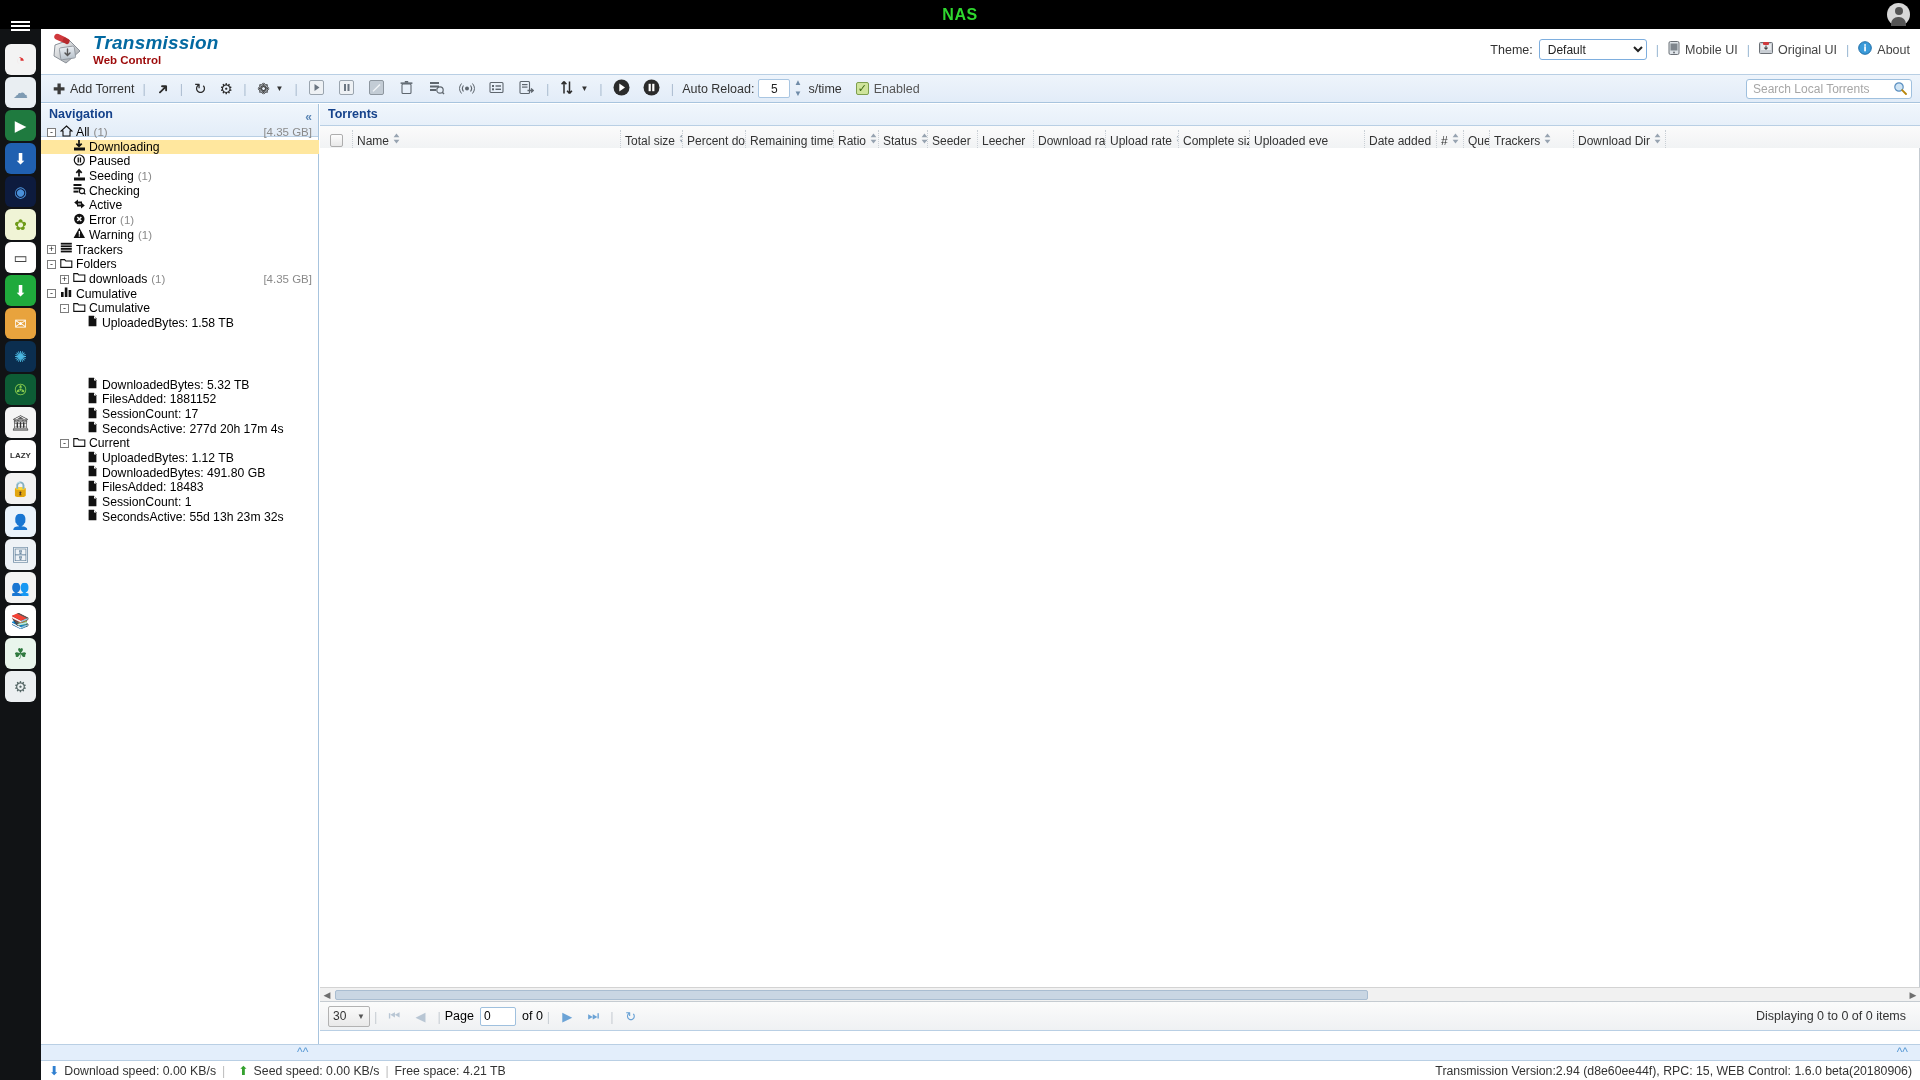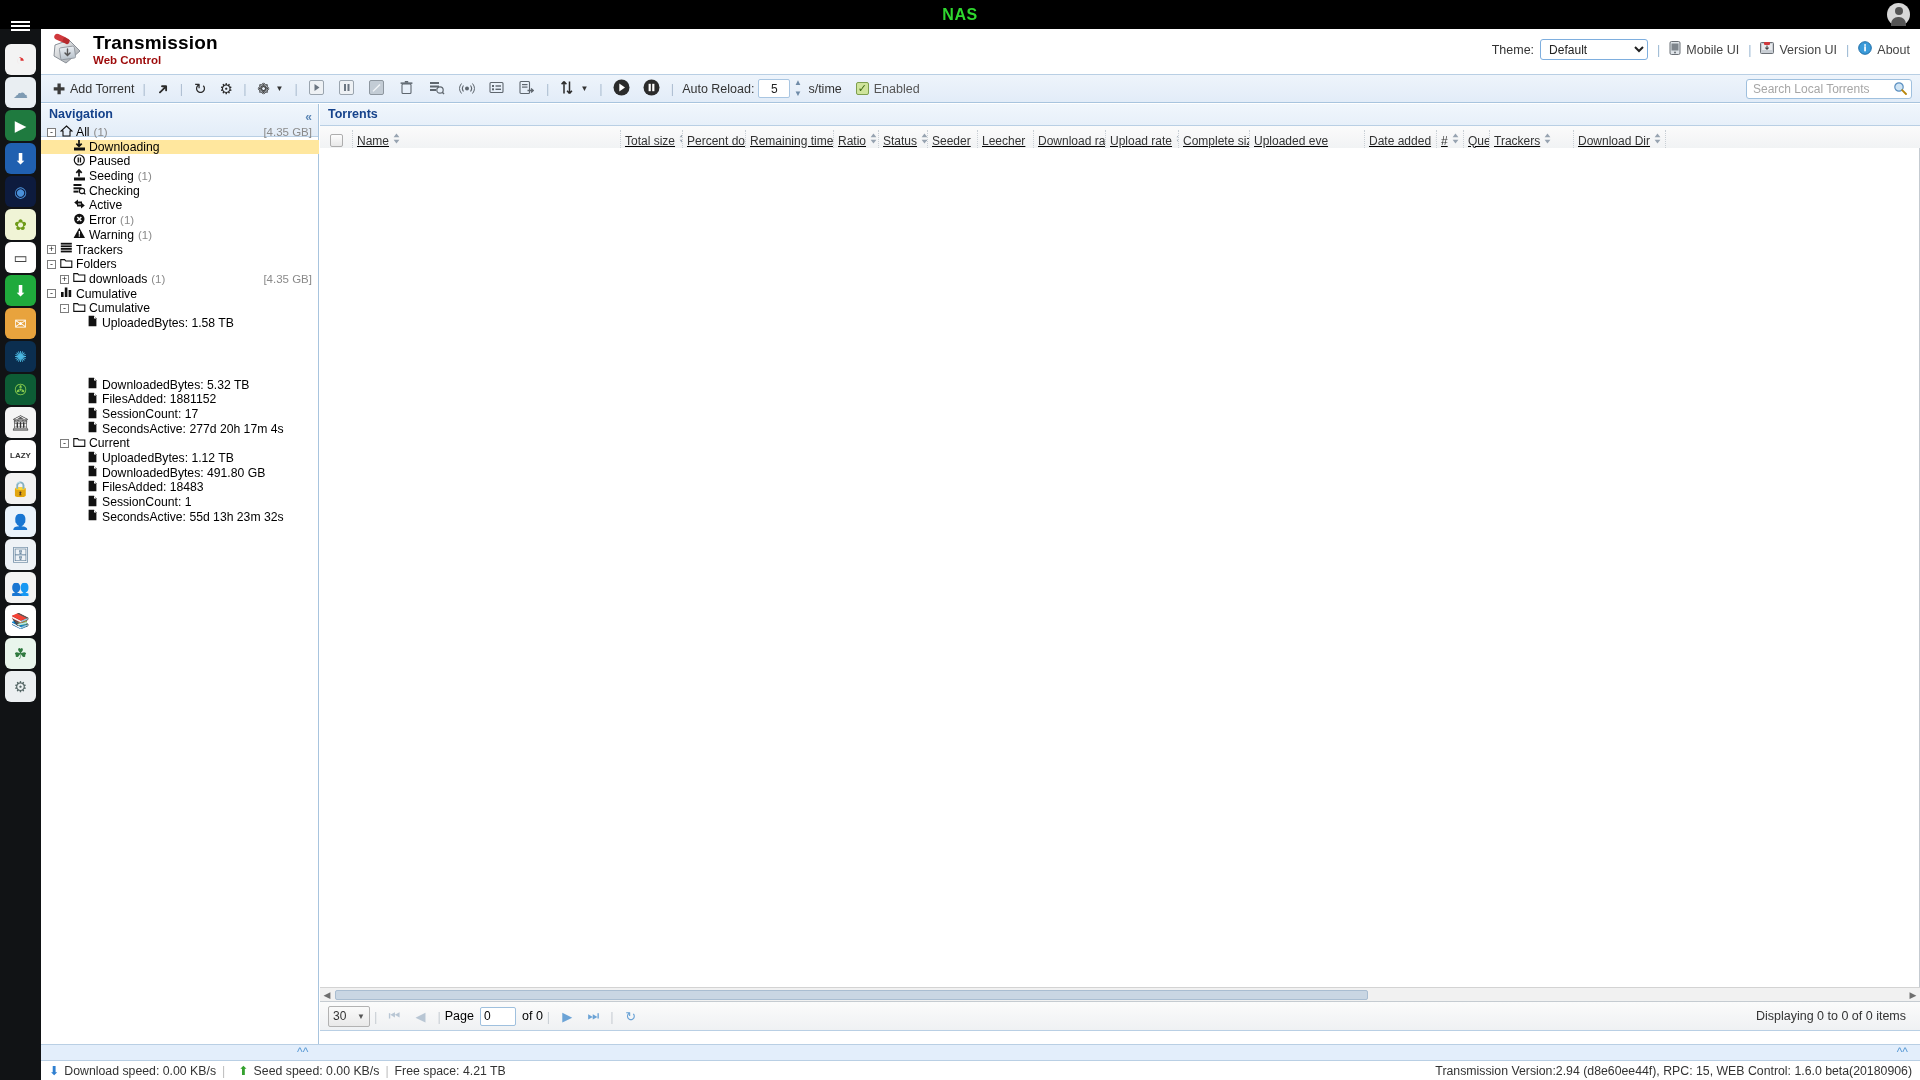--- a/index.html
+++ b/index.html
@@ -62,21 +62,21 @@
   #app-header {
     position: absolute; left: 0; top: 0; width: 1879px; height: 46px;
     background: #ffffff; border-bottom: 1px solid #b9cfe4;
   }
   #brand { position: absolute; left: 8px; top: 3px; display: flex; align-items: center; }
   #brand-logo {
     position: relative; width: 36px; height: 36px; margin-right: 8px;
   }
   #brand-text { line-height: 1; }
   #brand-title {
-    color: #000000; font-size: 19px; font-weight: bold; letter-spacing: .2px;
+    color: #0369a1; font-size: 19px; font-weight: bold; letter-spacing: .2px; font-style: italic;
   }
   #brand-sub {
     color: #9d0a0a; font-size: 11.5px; font-weight: bold; margin-top: 3px;
   }
   #header-right {
     position: absolute; right: 10px; top: 10px;
     display: flex; align-items: center; font-size: 12.5px; color: #333;
   }
   #header-right .sep { color: #9bb8d3; margin: 0 9px; }
   #theme-label { margin-right: 6px; }
@@ -164,21 +164,21 @@
 
   
   #content {
     position: absolute; left: 279px; top: 0; width: 1600px; height: 940px;
     background: #fff;
   }
   #grid-head {
     position: absolute; left: 0; top: 21px; width: 1600px; height: 31px;
     background: linear-gradient(#fbfbfb, #eef0f2);
     border-bottom: 1px solid #c5cbd1; border-top: 1px solid #b9cfe4;
-    display: flex; align-items: center; overflow: hidden; text-decoration: underline;
+    display: flex; align-items: center; overflow: hidden;
   }
   .gcell {
     height: 22px; line-height: 22px; font-size: 12px; color: #333;
     padding: 0 4px; border-right: 1px dotted #c9cfd5;
     display: flex; align-items: center; overflow: hidden; white-space: nowrap;
     flex: 0 0 auto;
   }
   .gcell .srt { color: #8b99a8; font-size: 9px; margin-left: 4px; letter-spacing: -1px; }
   #hdr-chk {
     width: 13px; height: 13px; border: 1px solid #adadad; border-radius: 2px;
@@ -324,21 +324,21 @@
       <span class="sep">|</span>
       <span class="hdr-link">
         <span class="gl">
           <svg width="14" height="14" viewBox="0 0 14 14">
               <rect x="0.5" y="1.5" width="13" height="11" rx="1" fill="#c9ced4" stroke="#6b7076"></rect>
               <rect x="2" y="3" width="10" height="6" fill="#e8ebee"></rect>
               <rect x="4" y="1" width="6" height="3" rx="1" fill="#d0393c"></rect>
               <path d="M7 4.5 L7 8 M5.4 6.6 L7 8.3 L8.6 6.6" stroke="#444" stroke-width="1.1" fill="none"></path>
             </svg>
         </span>
-        <span>Version UI</span>
+        <span>Original UI</span>
       </span>
       <span class="sep">|</span>
       <span class="hdr-link">
         <span class="gl">
           <svg width="14" height="14" viewBox="0 0 14 14">
               <circle cx="7" cy="7" r="6.3" fill="#3a9ad9" stroke="#1f6ea8"></circle>
               <rect x="6.2" y="5.3" width="1.7" height="5" fill="#fff"></rect>
               <rect x="6.2" y="3.2" width="1.7" height="1.6" fill="#fff"></rect>
             </svg>
         </span>

